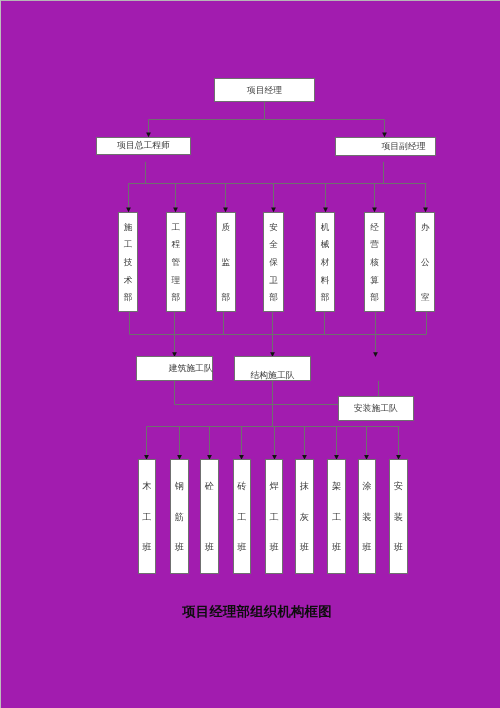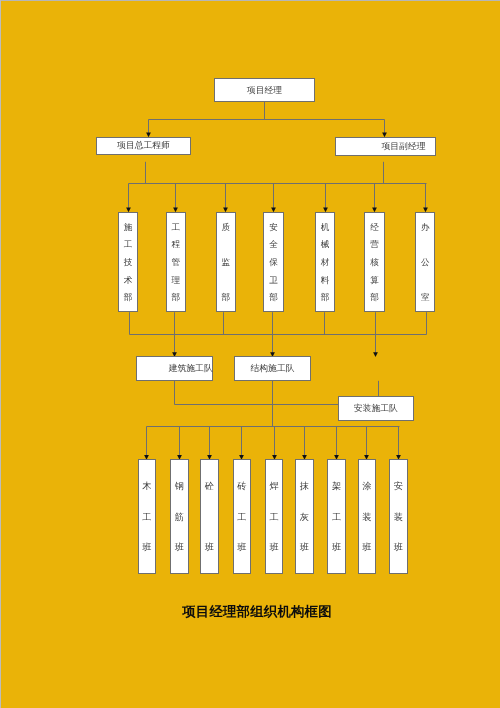--- a/index.html
+++ b/index.html
@@ -1,20 +1,20 @@
 <!DOCTYPE html>
 <html><head>
 <meta charset="utf-8">
 <title>org-chart</title>
 <style>
   html,body{margin:0;padding:0;background:#fff;}
   body{width:500px;height:708px;position:relative;overflow:hidden;
        font-family:"Liberation Serif",serif;}
   #page{position:absolute;left:0;top:0;width:500px;height:708px;
-        box-sizing:border-box;background:#eab308;overflow:hidden;}
+        box-sizing:border-box;background:#a21caf;overflow:hidden;}
   #ink{position:absolute;left:0;top:0;width:500px;height:708px;}
   #edge-top{position:absolute;left:0;top:0;width:500px;height:1px;background:#b6b6b6;}
   #edge-left{position:absolute;left:0;top:0;width:1px;height:708px;background:#bdbdbd;}
   #wires{position:absolute;left:0;top:0;width:500px;height:708px;}
   .node{position:absolute;box-sizing:border-box;border:1px solid #6f6f6f;background:#fff;
         display:flex;align-items:center;justify-content:center;color:#3a3a3a;}
   .node.v{position:absolute;display:block;}
   .htxt{font-size:8.8px;letter-spacing:0px;white-space:nowrap;line-height:1;}
   .vtxt{position:absolute;left:0;right:0;display:flex;flex-direction:column;
         align-items:center;justify-content:space-between;
@@ -126,21 +126,21 @@
         <span class="vtxt">
           <span class="vc">办</span>
           <span class="vc">公</span>
           <span class="vc">室</span>
         </span>
       </div>
 
   <div class="node h" style="left:136.3px;top:356.2px;width:76.8px;height:24.6px;padding-left:32px;">
         <span class="htxt">建筑施工队</span>
       </div>
-  <div class="node h" style="left:234.1px;top:356.2px;width:76.8px;height:24.6px;">
+  <div class="node h" style="left:234.1px;top:356.2px;width:76.8px;height:24.6px;align-items:flex-end;">
         <span class="htxt">结构施工队</span>
       </div>
   <div class="node h" style="left:337.5px;top:356.2px;width:76.6px;height:24.6px;margin-top:40px;">
         <span class="htxt">安装施工队</span>
       </div>
 
   <div class="node v" style="left:137.6px;top:459.1px;width:18.5px;height:114.6px;--th:69.5px;--tt:22.35px;--fs:9.2px;">
         <span class="vtxt">
           <span class="vc">木</span>
           <span class="vc">工</span>

